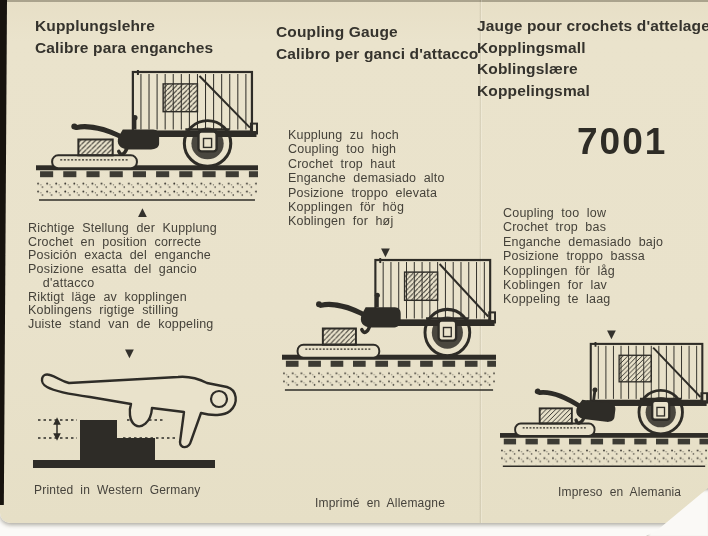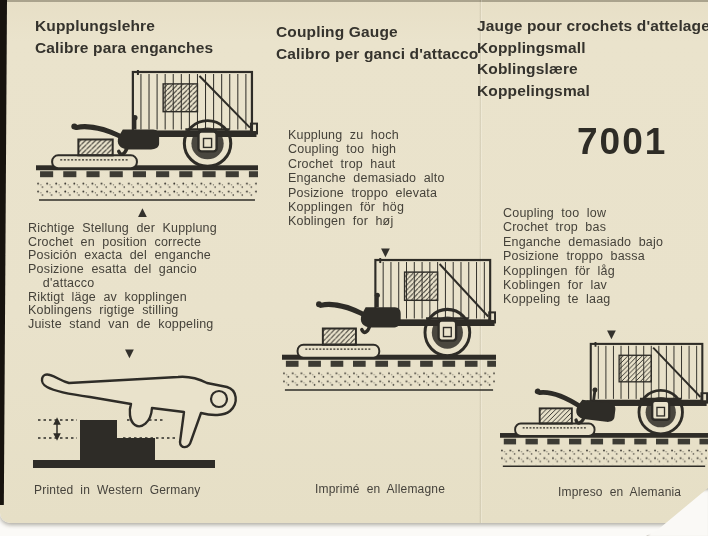--- a/index.html
+++ b/index.html
@@ -41,21 +41,21 @@
   }
   
   .caption{position:absolute;font-size:12.5px;color:#45423a;letter-spacing:.2px;word-spacing:.30em;}
   .caption div{white-space:pre;}
   #cap-correct{left:28px;top:222px;line-height:13.7px;}
   #cap-high{left:288px;top:128px;line-height:14.4px;}
   #cap-low{left:503px;top:206px;line-height:14.4px;}
   
   .footer{position:absolute;font-size:12px;color:#46433c;word-spacing:.28em;letter-spacing:.2px;}
   #f-left{left:34px;top:483px;}
-  #f-center{left:315px;top:482px;}
+  #f-center{left:315px;top:496px;}
   #f-right{left:558px;top:485px;}
   
   .marker{position:absolute;font-size:15px;line-height:15px;color:#33312c;}
   #mk-up-left{left:135px;top:204px;}
   #mk-down-left{left:122px;top:345px;}
   #mk-down-center{left:378px;top:244px;}
   #mk-down-right{left:604px;top:326px;}
   
   .illus{position:absolute;}
   #illus-correct{left:36px;top:70px;width:222px;height:134px;}

